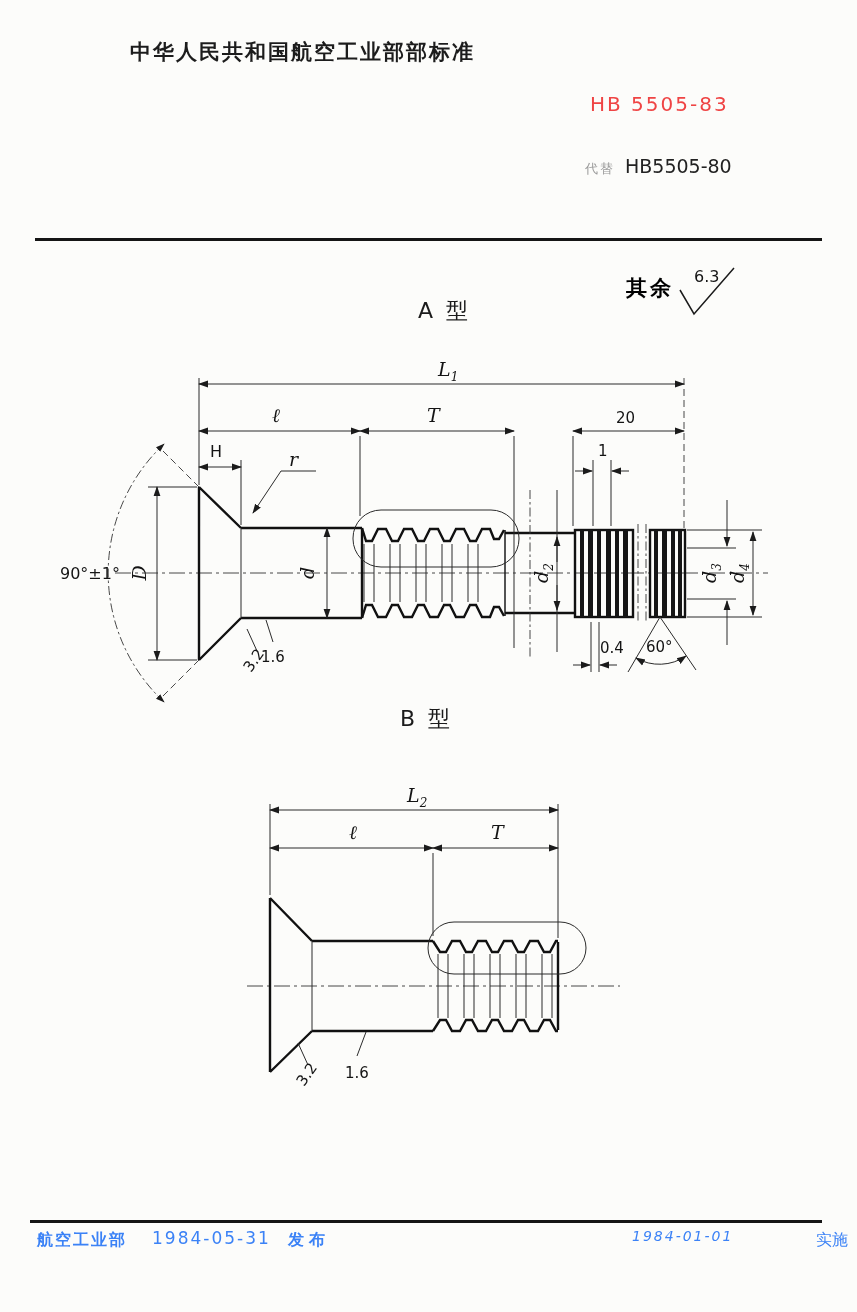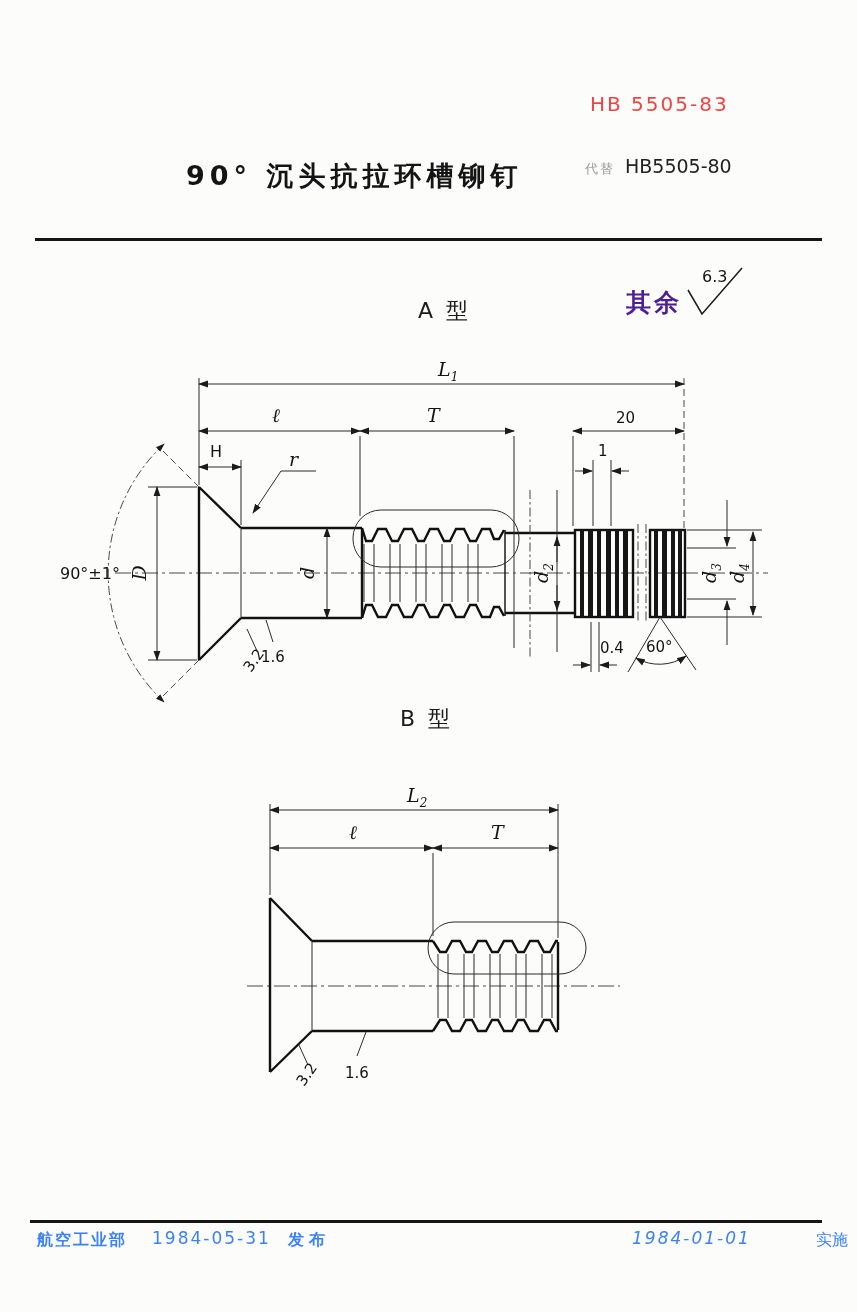--- a/index.html
+++ b/index.html
@@ -11,29 +11,29 @@
   .abs{position:absolute;}
   .org-line{left:130px;top:38px;font-size:21px;font-weight:bold;letter-spacing:2px;color:#1c1c1c;}
   .std-no{left:590px;top:92px;font-size:20px;letter-spacing:2px;color:#ef4444;}
   .doc-title{left:186px;top:158px;font-size:27px;font-weight:bold;letter-spacing:5px;color:#141414;}
   .replaces{left:585px;top:155px;font-size:19px;color:#222;}
   .replaces .rl{font-size:13px;color:#999;margin-right:10px;letter-spacing:2px;}
   .rule{background:#151515;height:3px;}
   .rule-top{left:35px;top:238px;width:787px;}
   .rule-bottom{left:30px;top:1220px;width:792px;}
   .rough-note{left:626px;top:262px;display:flex;align-items:flex-start;}
-  .rough-note .rp{font-size:25px;font-weight:bold;letter-spacing:3px;margin-top:24px;color:#4c1d95;}
+  .rough-note .rp{font-size:21px;font-weight:bold;letter-spacing:3px;margin-top:12px;color:#000000;}
   .sec-label{font-size:22px;color:#1b1b1b;letter-spacing:3px;}
   .sec-a{left:418px;top:296px;text-align:right;}
   .sec-b{left:400px;top:704px;}
   .footer{left:0;top:1228px;width:857px;height:26px;font-size:16px;color:#3b82f6;}
   .footer .issuer{position:absolute;left:37px;top:2px;font-weight:bold;letter-spacing:2px;}
   .footer .idate{position:absolute;left:152px;top:0;font-size:17px;letter-spacing:2px;}
   .footer .ilabel{position:absolute;left:288px;top:2px;font-weight:bold;letter-spacing:5px;}
-  .footer .mdate{position:absolute;left:632px;top:0;font-style:italic;font-size:17px;letter-spacing:2px;}
+  .footer .mdate{position:absolute;left:632px;top:0;font-style:italic;font-size:14px;letter-spacing:2px;}
   .footer .mlabel{position:absolute;left:816px;top:2px;font-weight:normal;}
   
   svg{overflow:visible;}
   svg .o{stroke:#111;stroke-width:2.4;fill:none;}
   svg .t{stroke:#2b2b2b;stroke-width:1;fill:none;}
   svg .t2{stroke:#1b1b1b;stroke-width:1.5;fill:none;}
   svg .cl{stroke:#333;stroke-width:0.9;fill:none;stroke-dasharray:16 4 3 4;}
   svg .cl2{stroke:#333;stroke-width:0.9;fill:none;stroke-dasharray:9 3 2.5 3;}
   svg .dash{stroke:#333;stroke-width:0.9;fill:none;stroke-dasharray:7 4;}
   svg .band{fill:#161616;stroke:none;}
@@ -42,22 +42,22 @@
   .dimN{font-family:"DejaVu Sans",sans-serif;font-size:15px;}
   .dimA{font-family:"DejaVu Sans",sans-serif;font-size:16px;}
   .sub{font-size:12px;}
   .r63{font-family:"DejaVu Sans",sans-serif;font-size:16px;}
 </style>
 </head>
 <body>
 
 <div class="page">
 
+  <div class="abs org-line">中华人民共和国航空工业部部标准</div>
   <div class="abs std-no">HB 5505-83</div>
-  <div class="abs doc-title">90° 沉头抗拉环槽铆钉</div>
   <div class="abs replaces">
     <span class="rl">代替</span><span>HB5505-80</span>
   </div>
 
   <div class="abs rule rule-top"></div>
 
   <div class="abs rough-note">
     <span class="rp">其余</span>
     <svg width="72" height="58" viewBox="0 0 72 58">
       <path class="t2" d="M6,28 L20,52 L60,6"></path>

